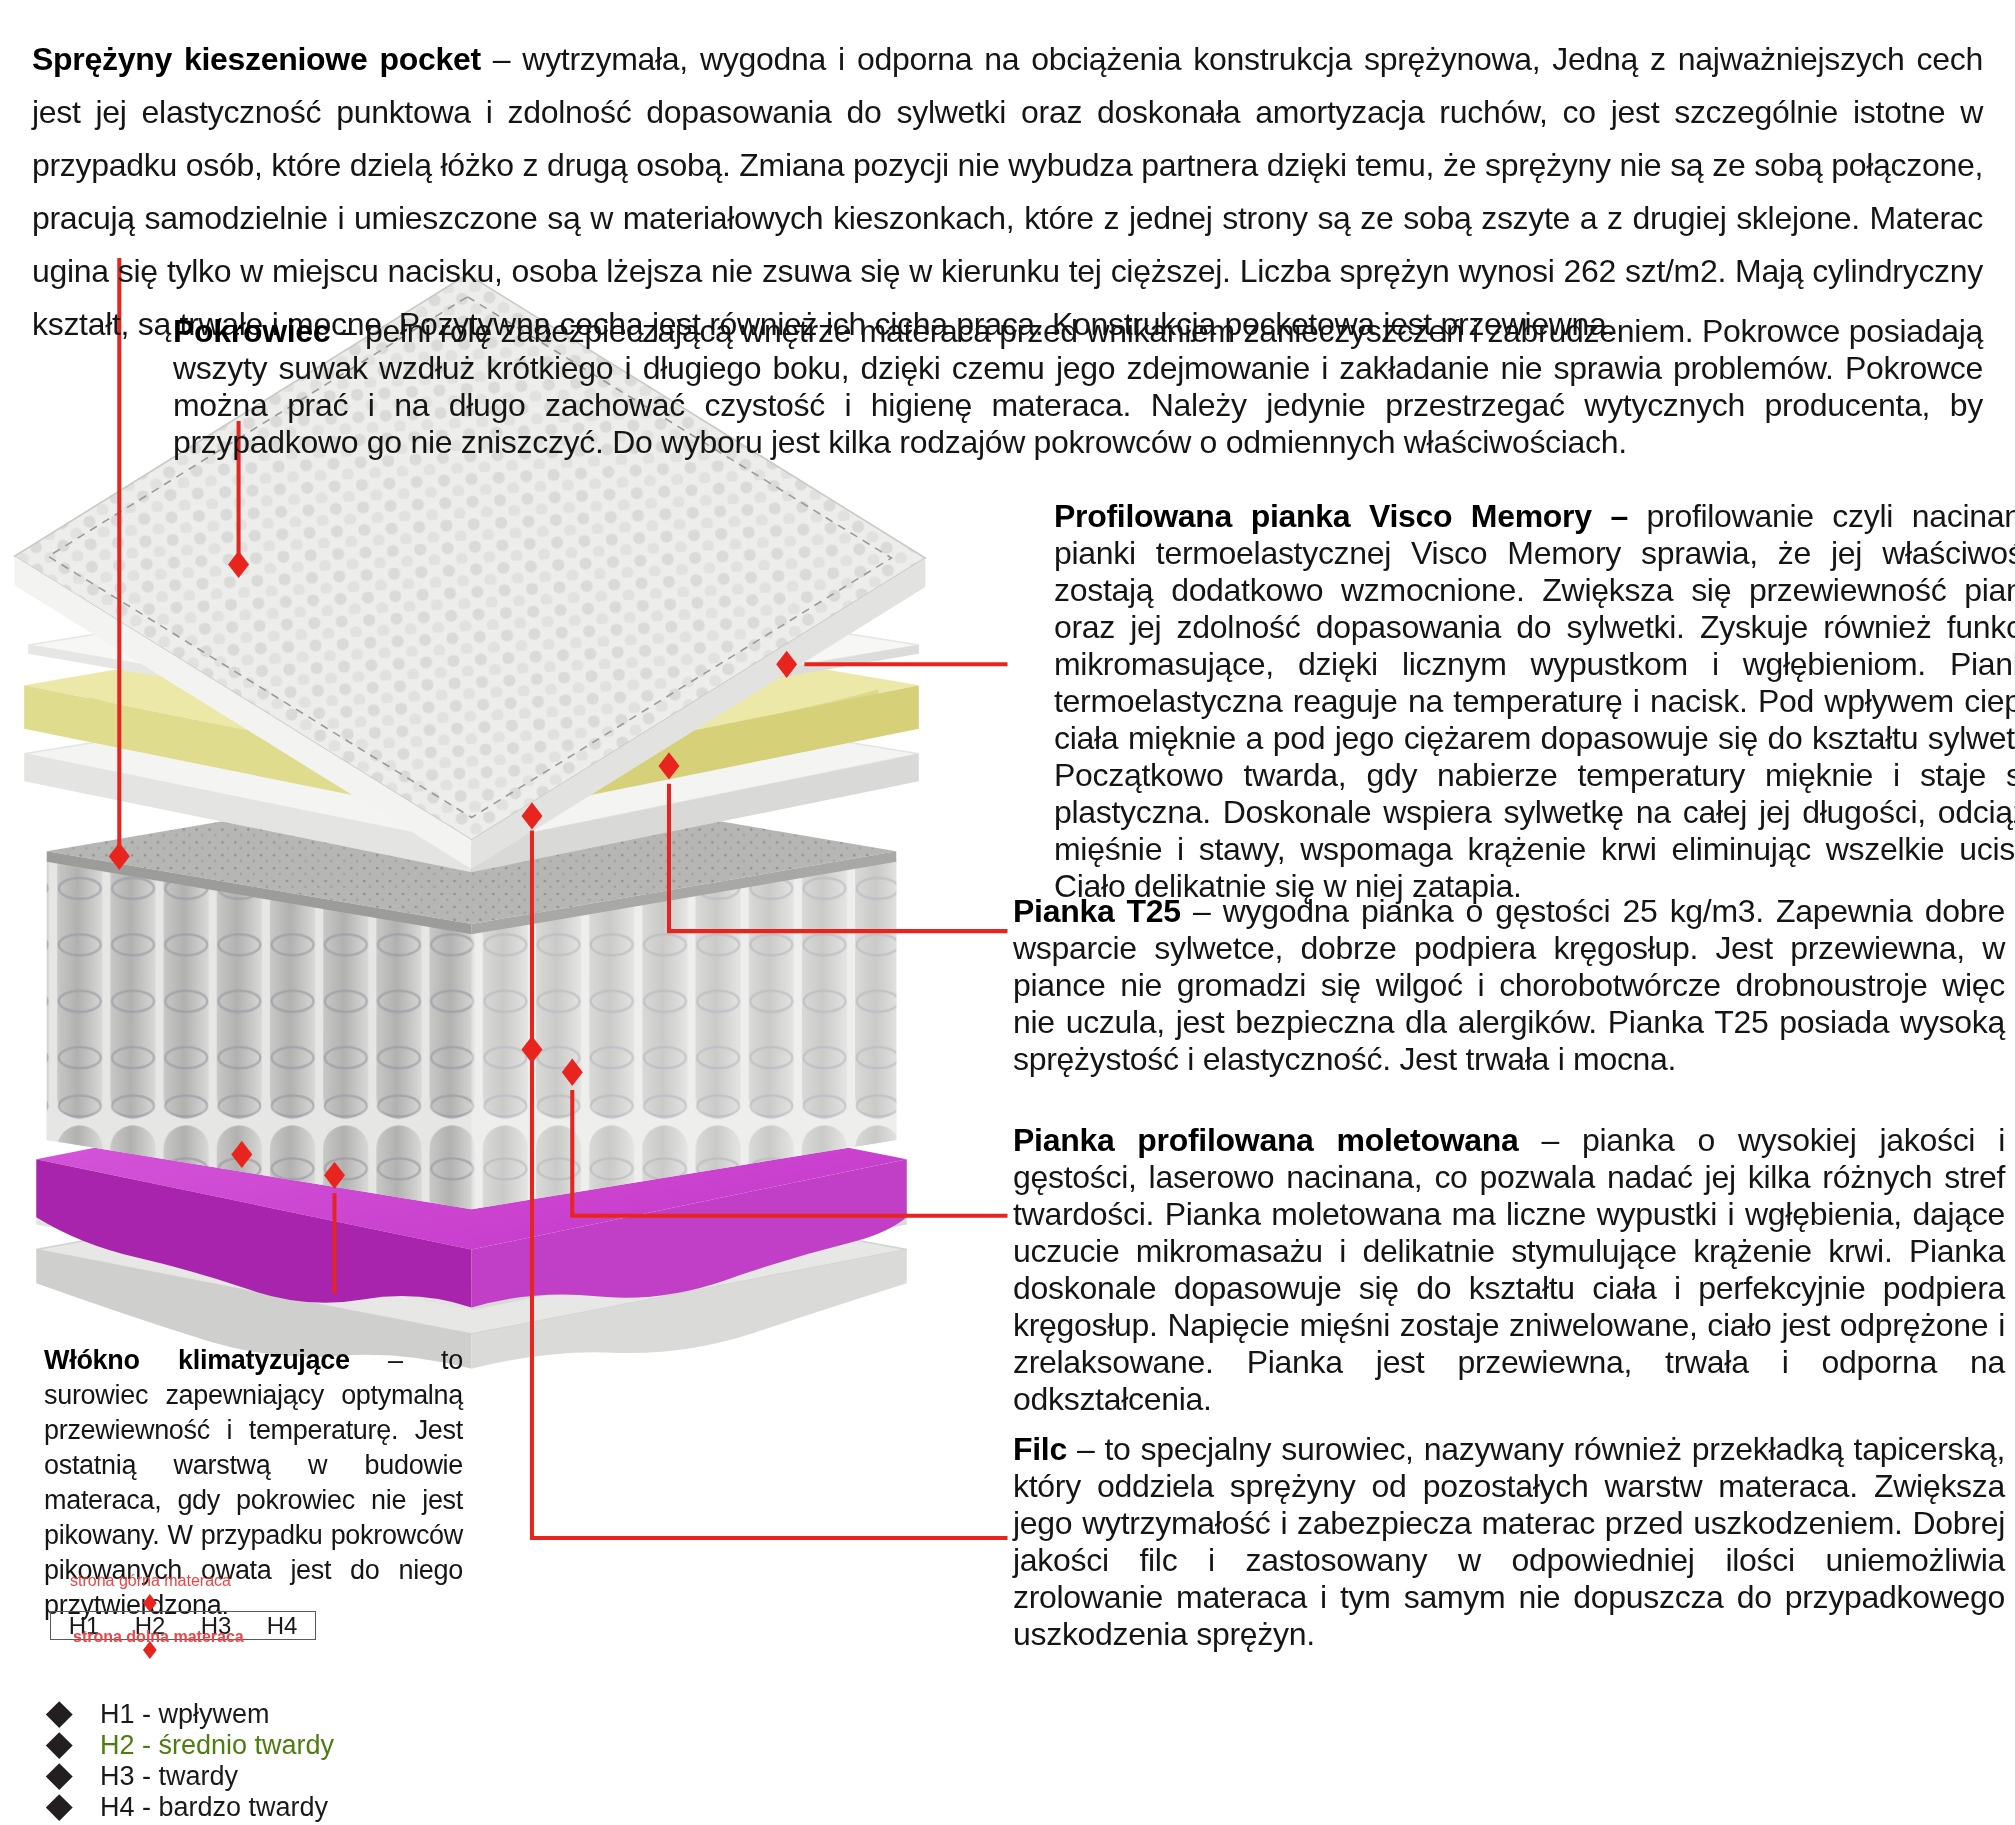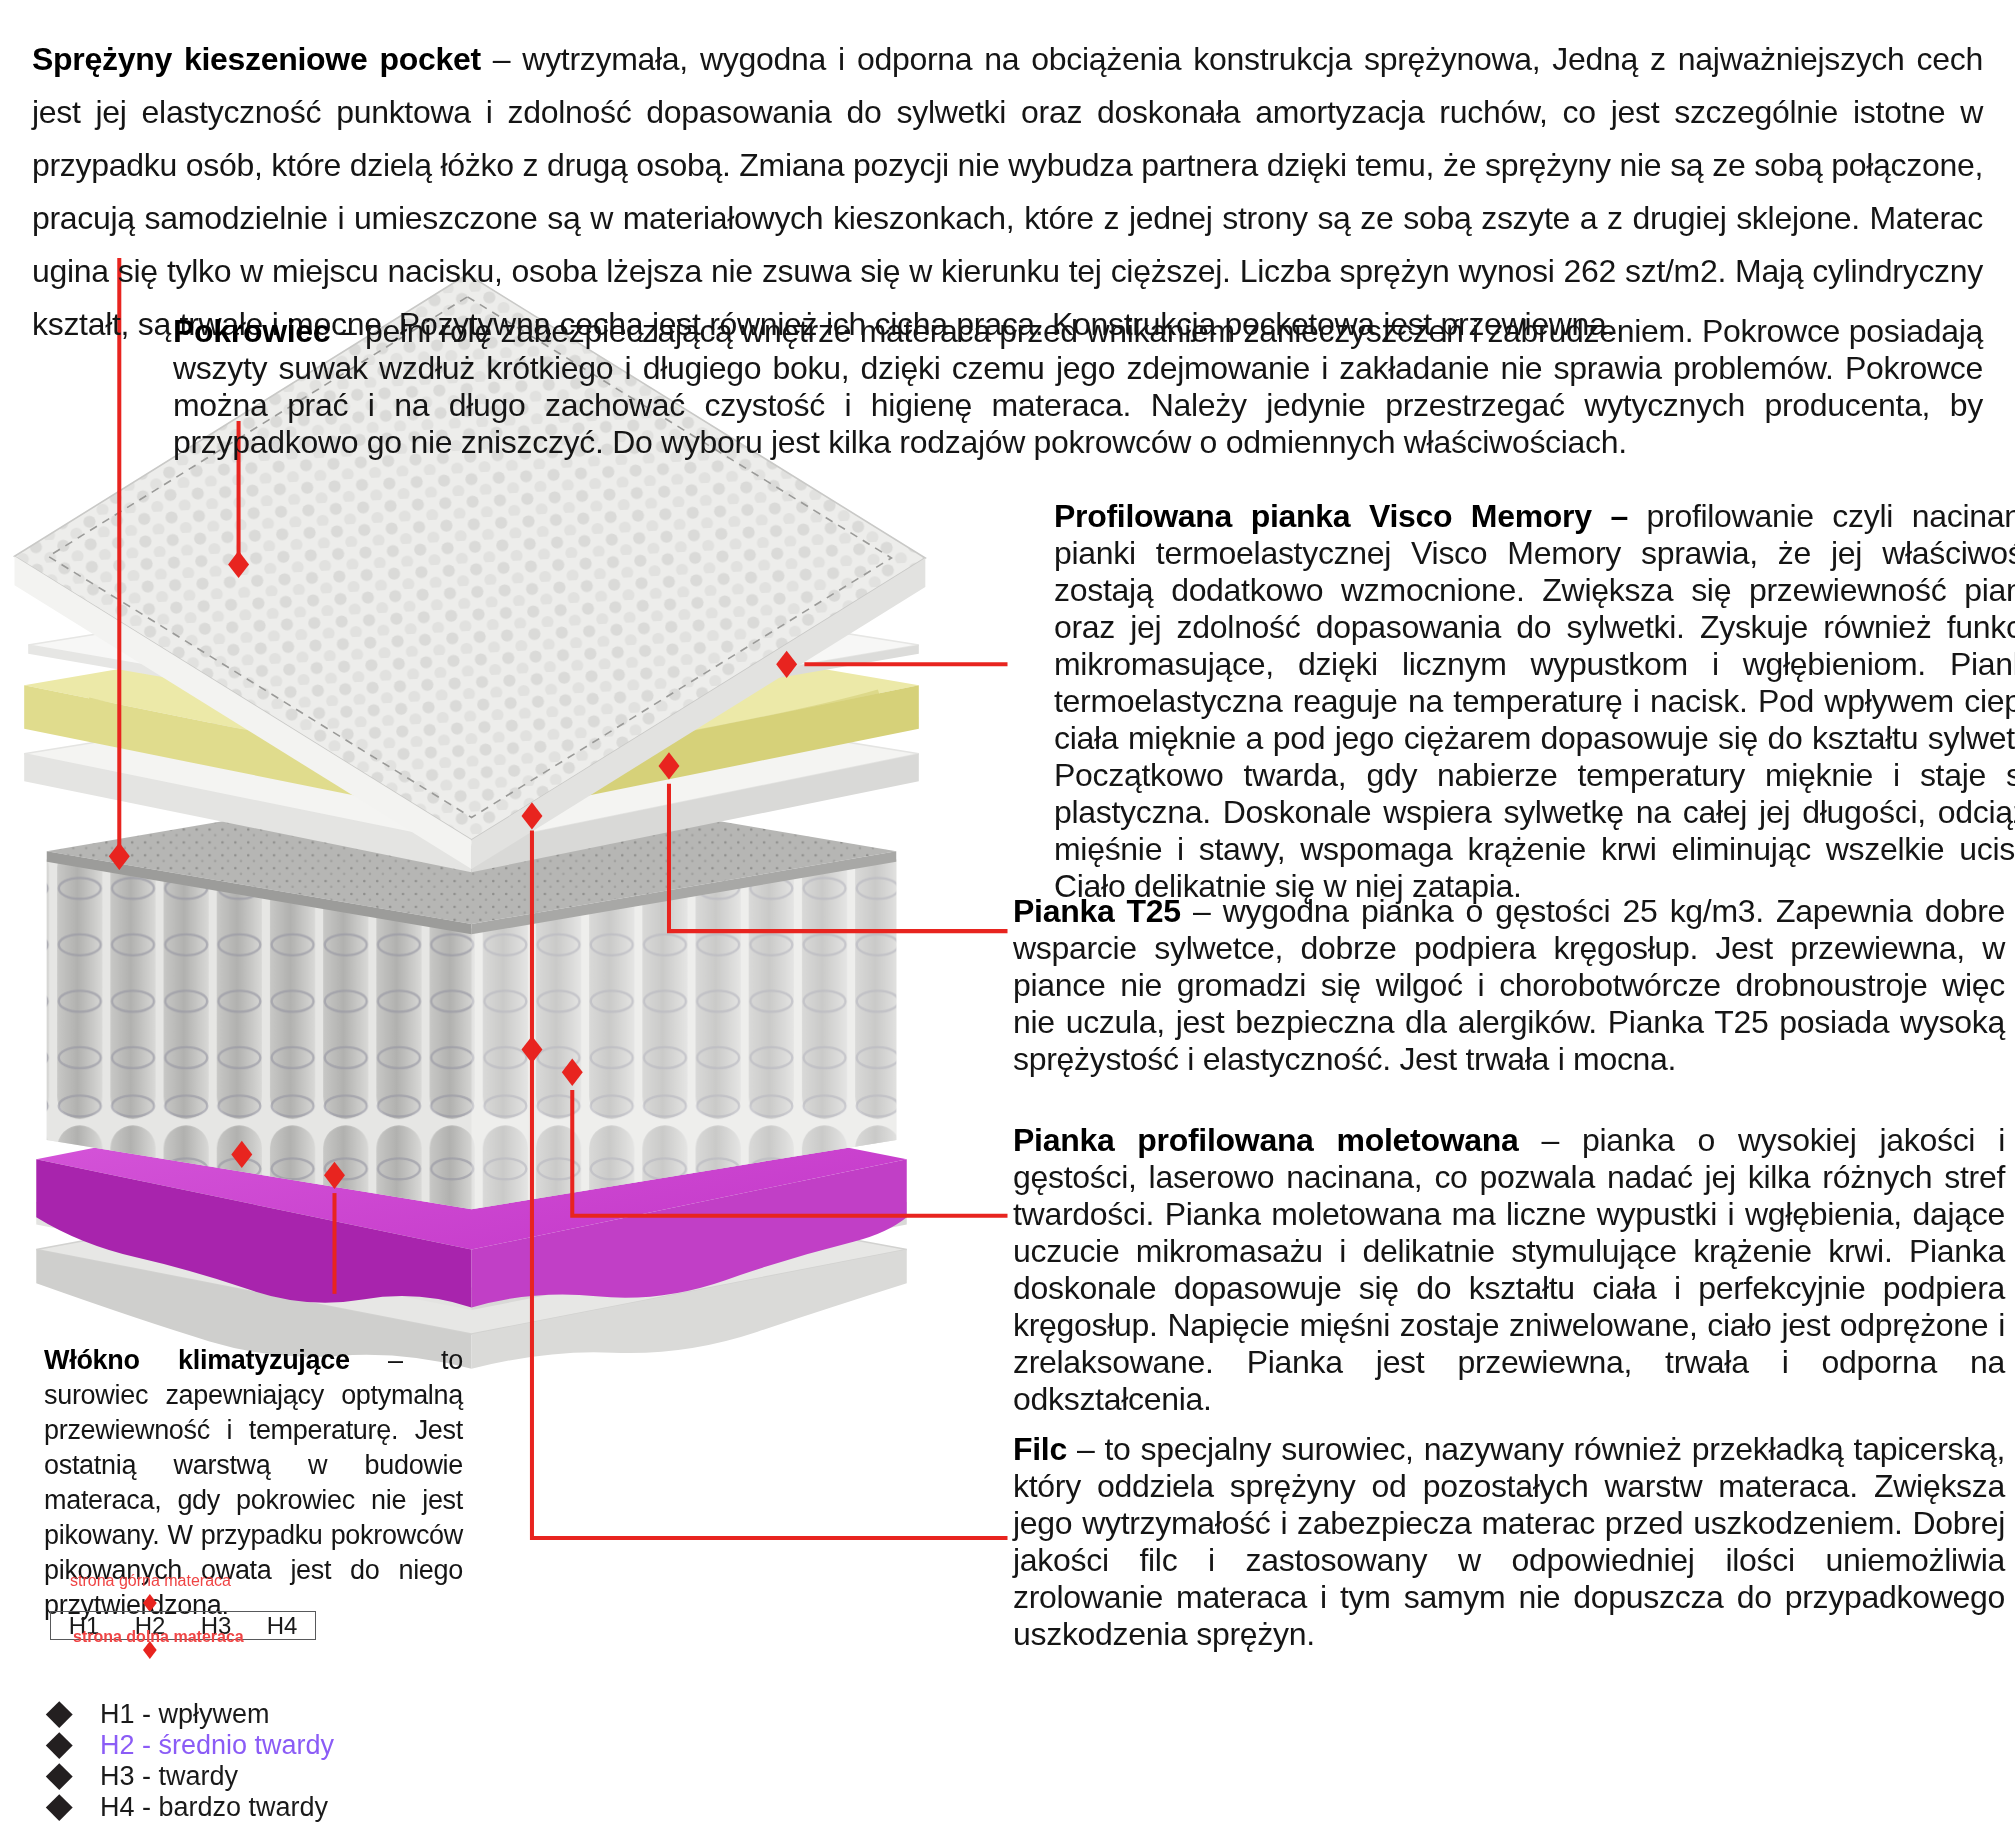--- a/index.html
+++ b/index.html
@@ -26,21 +26,21 @@
   .dmd-red{position:absolute;width:13.7px;height:18px;background:#e8241f;z-index:3;
       clip-path:polygon(50% 0,100% 50%,50% 100%,0 50%);}
   #scale-dmd-top{left:143px;top:1594px;}
   #scale-dmd-bottom{left:143px;top:1641px;}
   
   #legend{position:absolute;left:44px;top:1699px;z-index:3;}
   .legend-row{display:flex;align-items:center;height:31px;}
   .legend-row .dmd-dark{width:18.5px;height:18.5px;background:#231f20;transform:rotate(45deg);
       margin-left:6.4px;margin-right:31px;flex:none;}
   .legend-row .legend-label{font-size:27px;color:#1a1a1a;}
-  .legend-row.hl .legend-label{color:#8b5cf6;}
+  .legend-row.hl .legend-label{color:#4d7c0f;}
 </style>
 </head>
 <body>
 
 <svg class="art" width="2015" height="1826" viewBox="0 0 2500 2265">
   <defs>
     <pattern id="quilt" width="34" height="28" patternUnits="userSpaceOnUse" patternTransform="rotate(-3)">
       <rect width="34" height="28" fill="#ededeb"></rect>
       <circle cx="9" cy="8" r="7.5" fill="#dadad8"></circle>
       <circle cx="26" cy="22" r="7.5" fill="#e1e1df"></circle>

